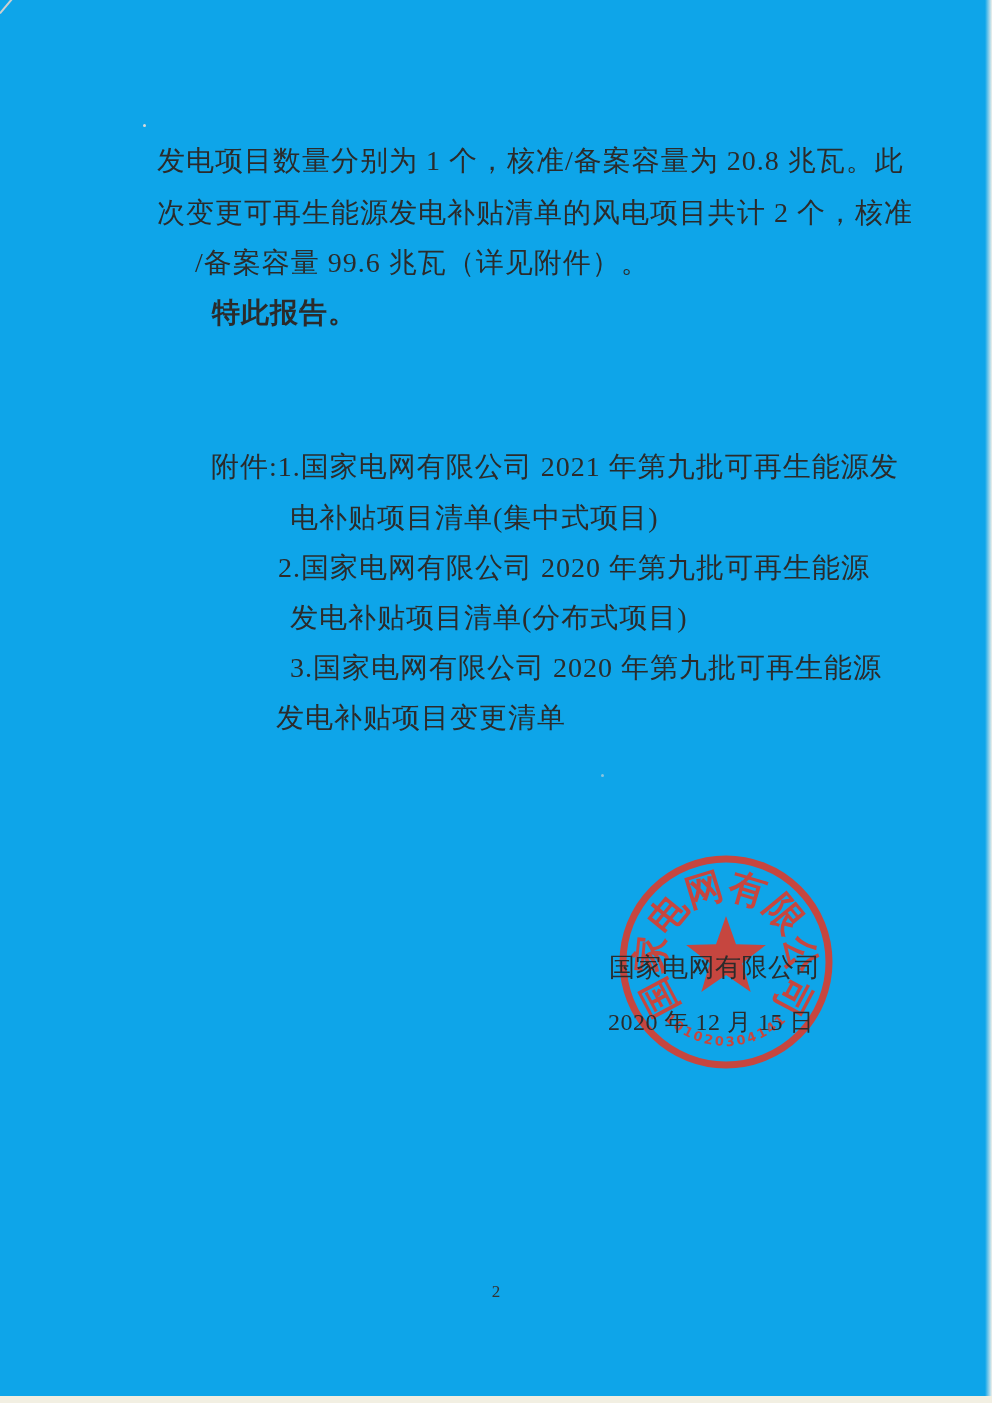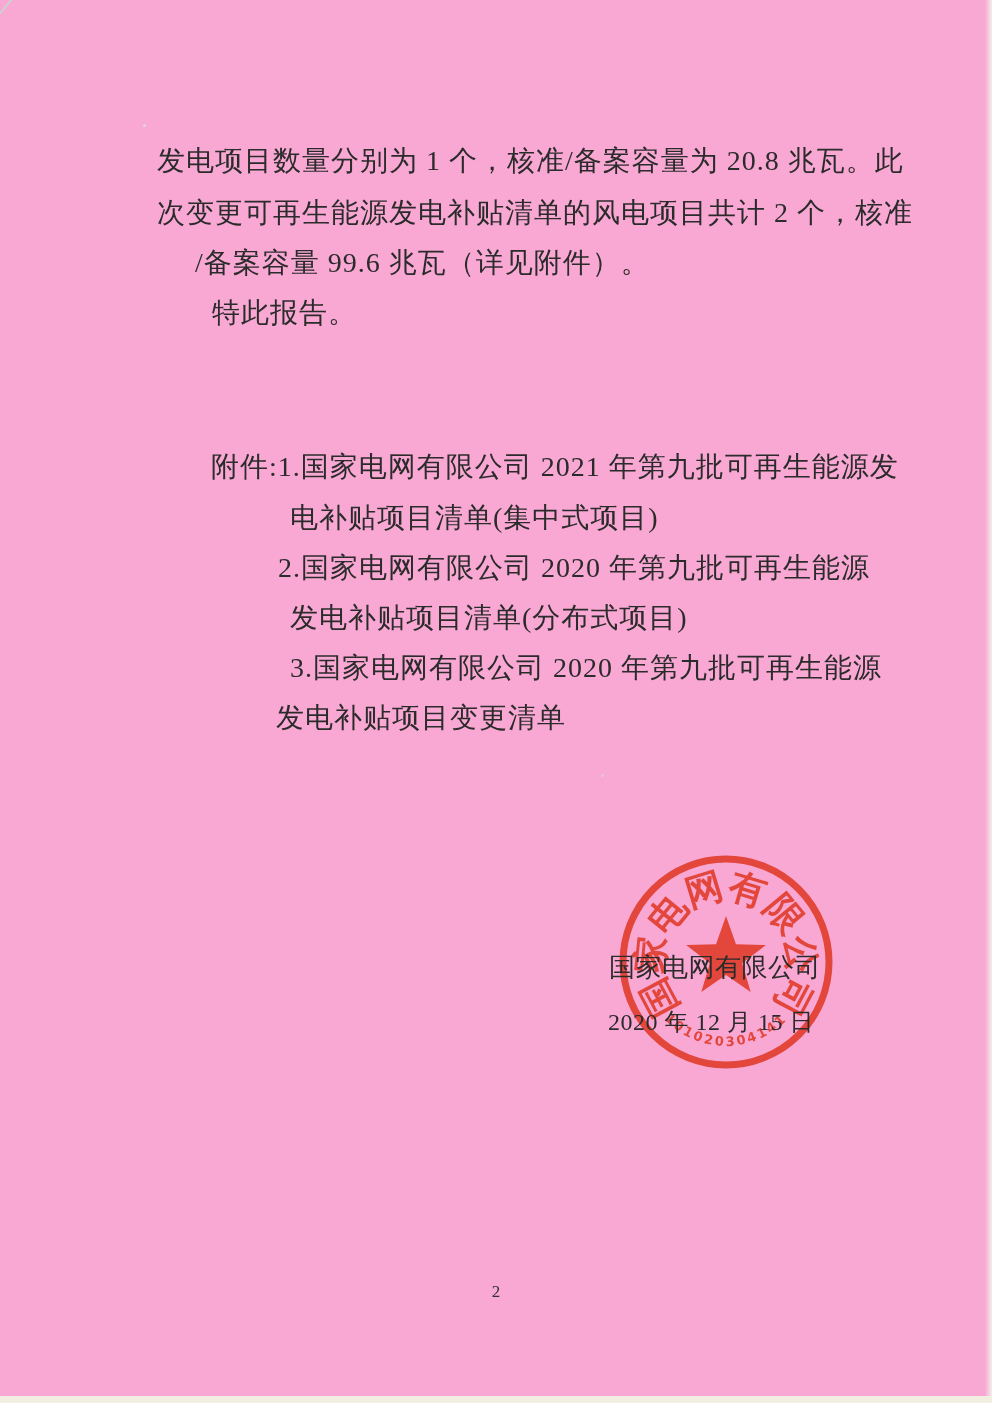--- a/index.html
+++ b/index.html
@@ -1,20 +1,20 @@
 <!DOCTYPE html>
 <html style="--seal-color: #e03a28;"><head>
 <meta charset="utf-8">
 <style>
   :root { --seal-color: #e03a28; --ink: #2b2b2b; }
   html,body { margin:0; padding:0; background:#ffffff; }
   .page {
     position: relative;
     width: 992px; height: 1403px;
-    background: #f9a8d4;
+    background: #0ea5e9;
     overflow: hidden;
     font-family: "Liberation Serif", "DejaVu Serif", serif;
     color: var(--ink);
   }
   .txtline {
     position: absolute;
     white-space: nowrap;
     font-size: 28px;
     line-height: 34px;
     letter-spacing: 1px;
@@ -80,21 +80,21 @@
   <div class="corner-line"></div>
   <div class="edge-right"></div>
   <div class="edge-bottom"></div>
   <div class="speck" style="left:143px; top:124px;"></div>
   <div class="speck" style="left:601px; top:774px; opacity:.6;"></div>
 
   <div>
     <div class="txtline fill" style="left:157px; top:144px;">发电项目数量分别为 1 个，核准/备案容量为 20.8 兆瓦。此</div>
     <div class="txtline fill" style="left:157px; top:196px;">次变更可再生能源发电补贴清单的风电项目共计 2 个，核准</div>
     <div class="txtline" style="left:157px; top:246px;margin-left:38px;">/备案容量 99.6 兆瓦（详见附件）。</div>
-    <div class="txtline" style="left:212px; top:296px;">特此报告。</div>
+    <div class="txtline" style="left:212px; top:296px;font-weight:bold;">特此报告。</div>
   </div>
 
   <div>
     <div class="txtline" style="left:211px; top:450px;">附件:1.国家电网有限公司 2021 年第九批可再生能源发</div>
     <div class="txtline" style="left:290px; top:501px;">电补贴项目清单(集中式项目)</div>
     <div class="txtline" style="left:278px; top:551px;">2.国家电网有限公司 2020 年第九批可再生能源</div>
     <div class="txtline" style="left:290px; top:601px;">发电补贴项目清单(分布式项目)</div>
     <div class="txtline" style="left:290px; top:651px;">3.国家电网有限公司 2020 年第九批可再生能源</div>
     <div class="txtline" style="left:276px; top:701px;">发电补贴项目变更清单</div>
   </div>

